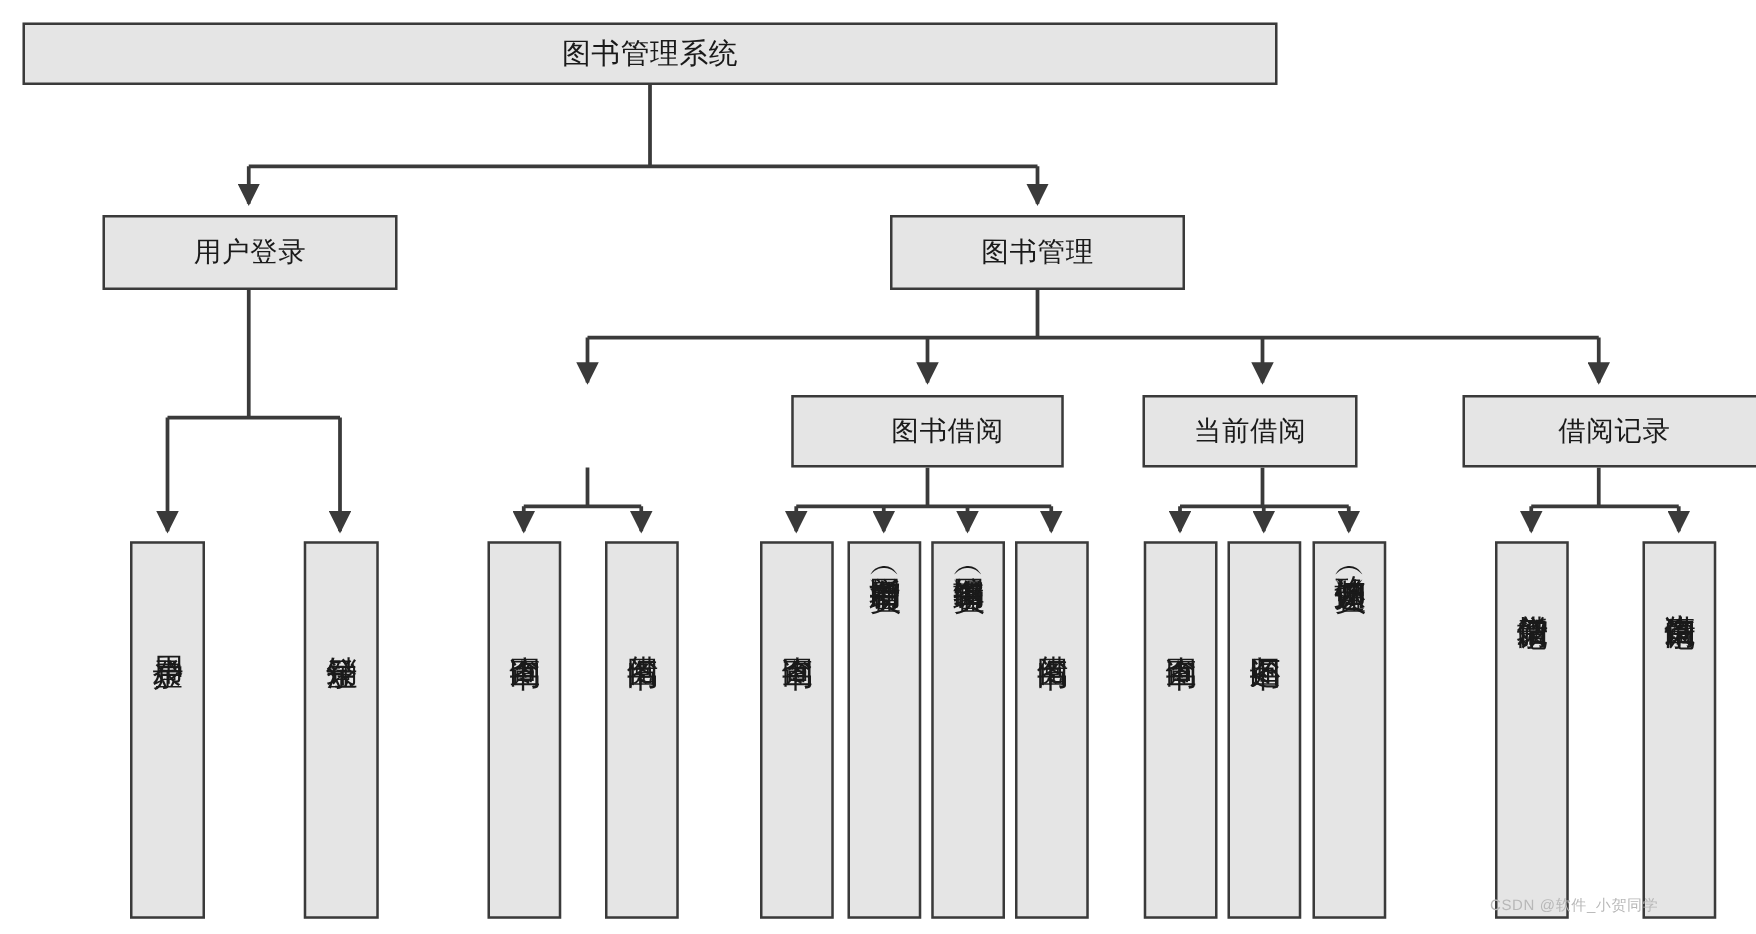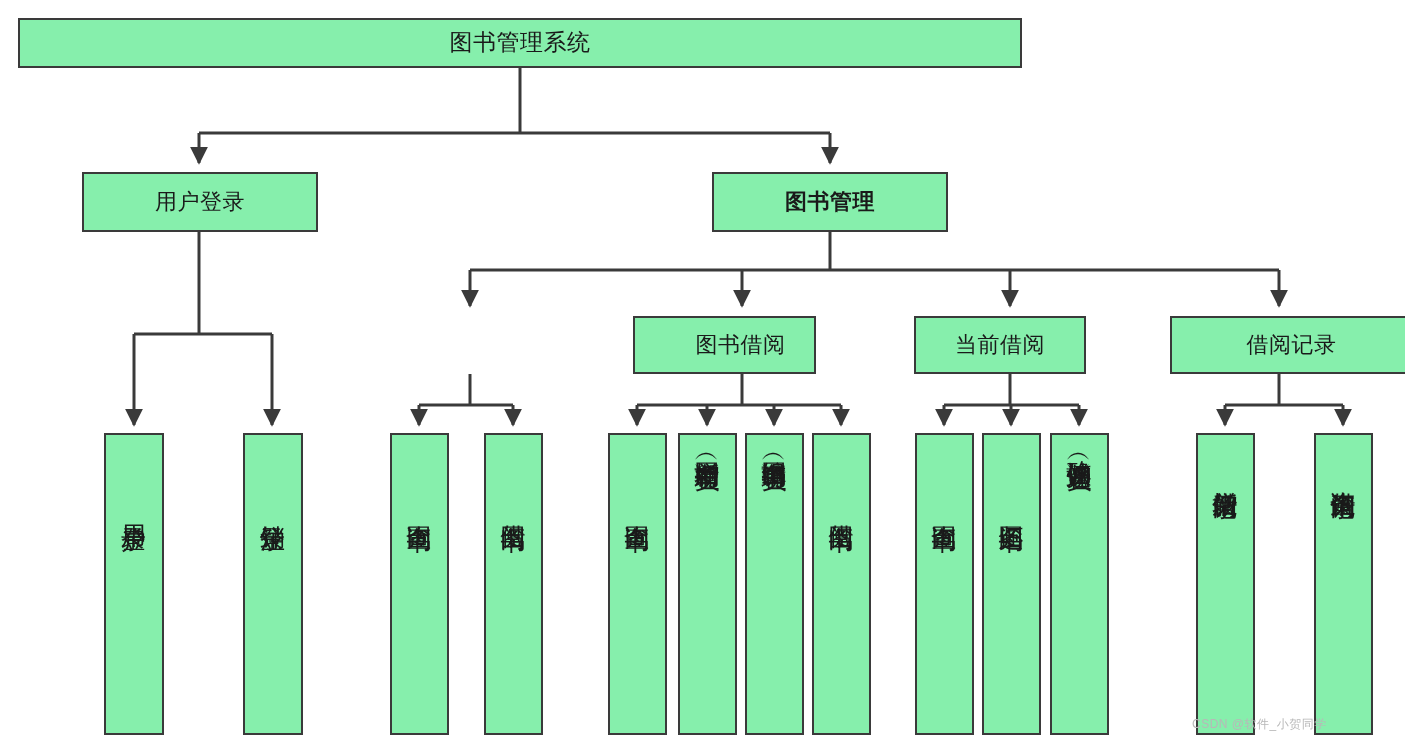--- a/index.html
+++ b/index.html
@@ -21,21 +21,21 @@
     position: absolute;
     left: 0;
     top: 0;
     width: 1405px;
     height: 747px;
     pointer-events: none;
   }
   .node {
     position: absolute;
     box-sizing: border-box;
-    background: #86efac;
+    background: #e5e5e5;
     border: 2px solid #3a3a3a;
     display: flex;
     align-items: center;
     justify-content: center;
     text-align: center;
     color: #1a1a1a;
   }
   .node .label {
     display: block;
     line-height: 1.12;
@@ -123,25 +123,25 @@
     </g>
   </svg>
 
   <div class="node root horiz" style="left:18px; top:18px; width:1004px; height:50px;">
     <span class="label">图书管理系统</span>
   </div>
 
   <div class="node horiz" style="left:82px; top:172px; width:236px; height:60px;">
     <span class="label">用户登录</span>
   </div>
-  <div class="node horiz" style="left:712px; top:172px; width:236px; height:60px;font-weight:bold;">
+  <div class="node horiz" style="left:712px; top:172px; width:236px; height:60px;">
     <span class="label">图书管理</span>
   </div>
 
-  <div class="node horiz" style="left:633px; top:316px; width:183px; height:58px;padding-left:32px;">
+  <div class="node horiz" style="left:633px; top:316px; width:218px; height:58px;padding-left:32px;">
     <span class="label">图书借阅</span>
   </div>
   <div class="node horiz" style="left:902px; top:316px; width:172px; height:58px;margin-left:12px;">
     <span class="label">当前借阅</span>
   </div>
   <div class="node horiz" style="left:1170px; top:316px; width:243px; height:58px;">
     <span class="label">借阅记录</span>
   </div>
 
   <div class="node vert" style="left:104px; top:433px; width:60px; height:302px; padding-top:70px;">

